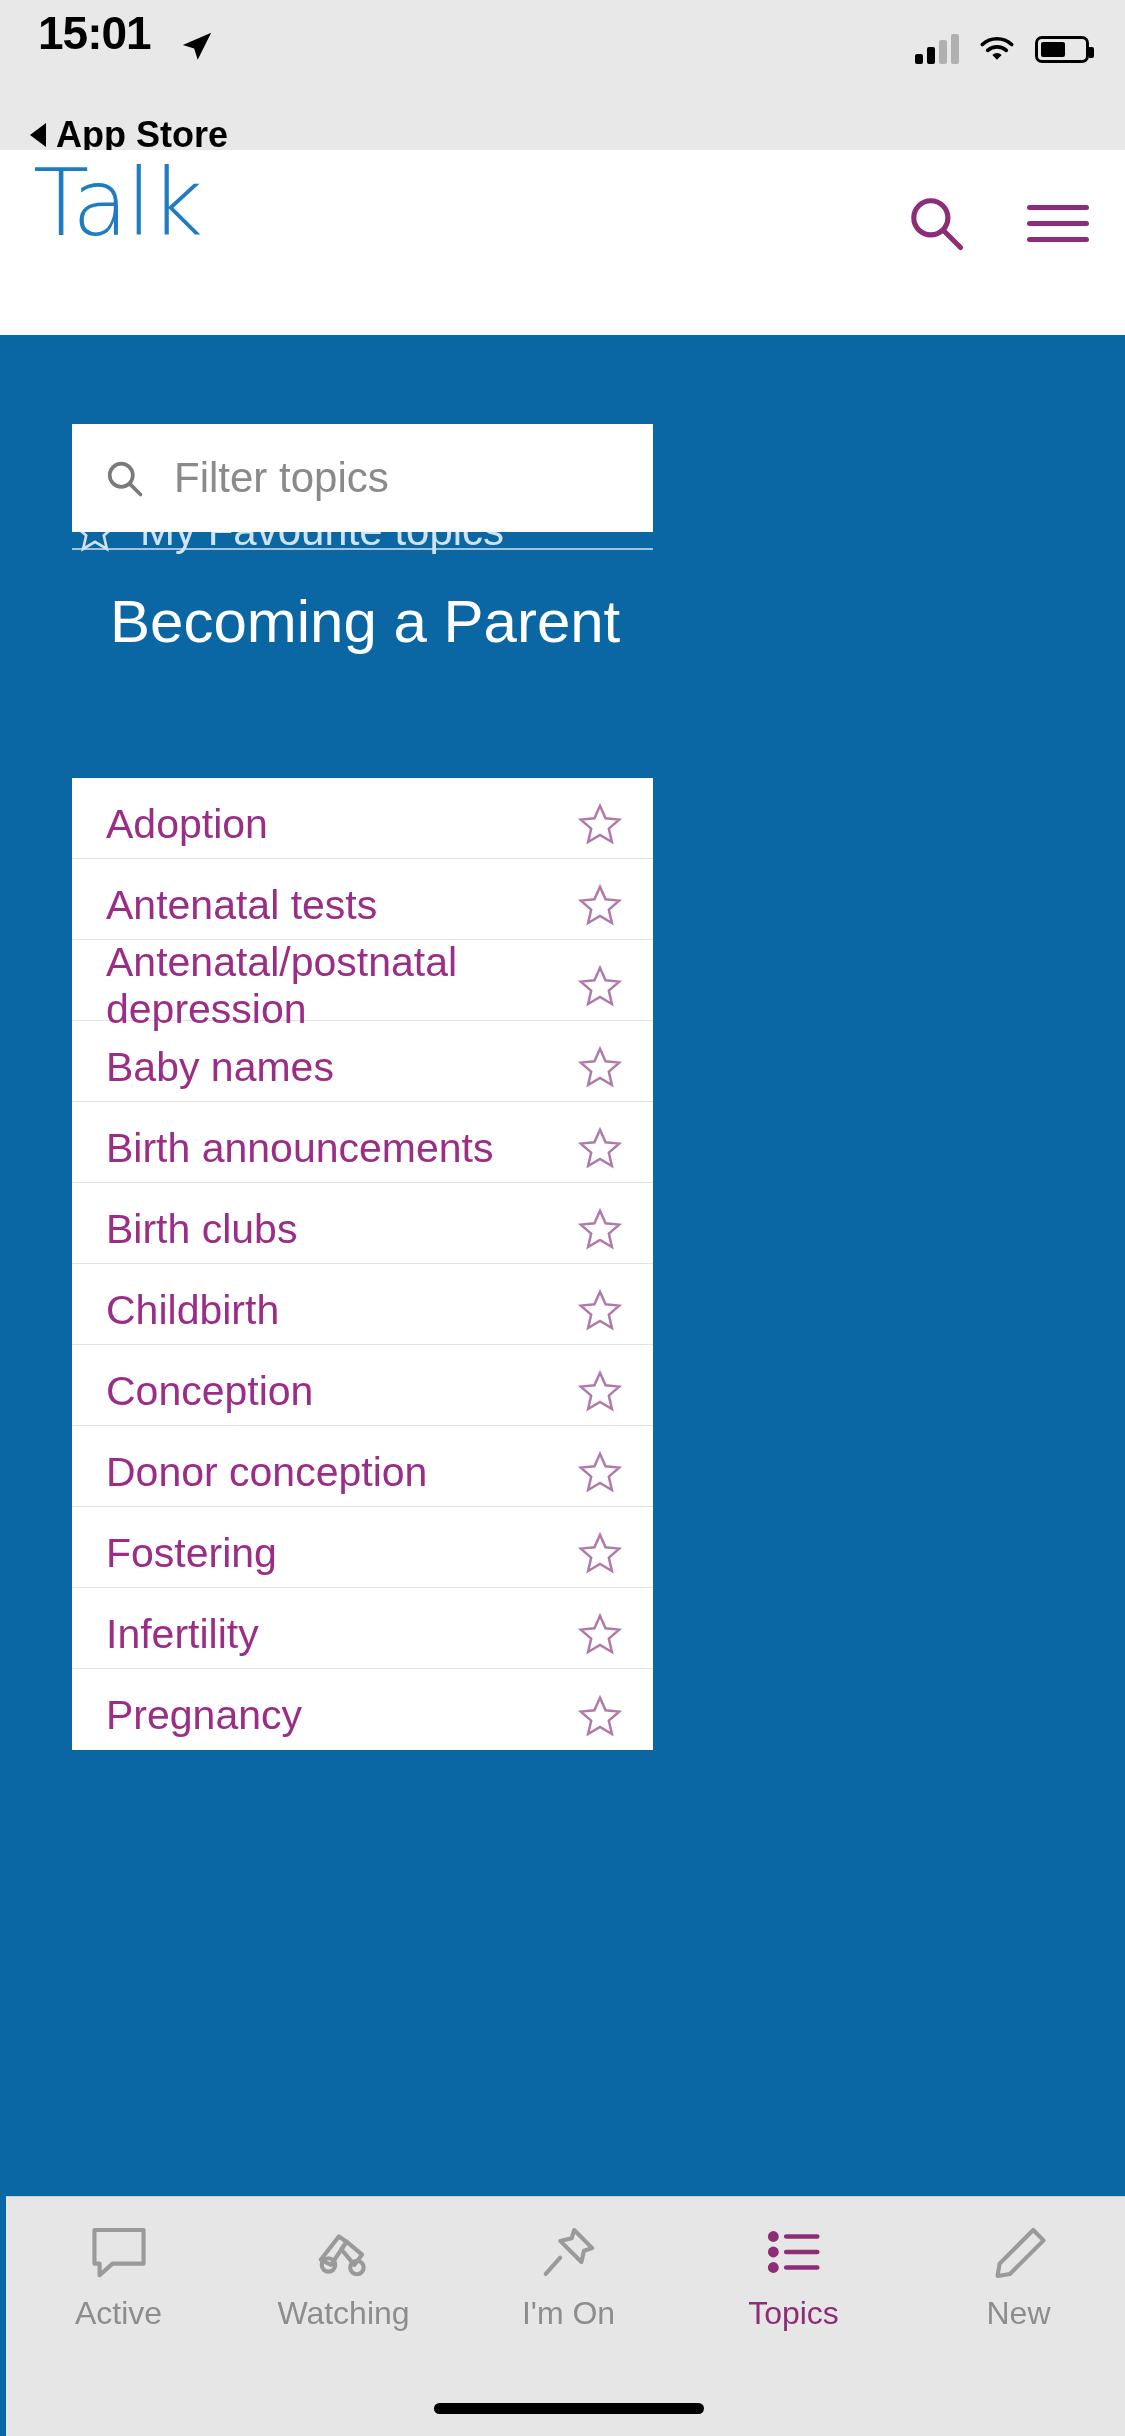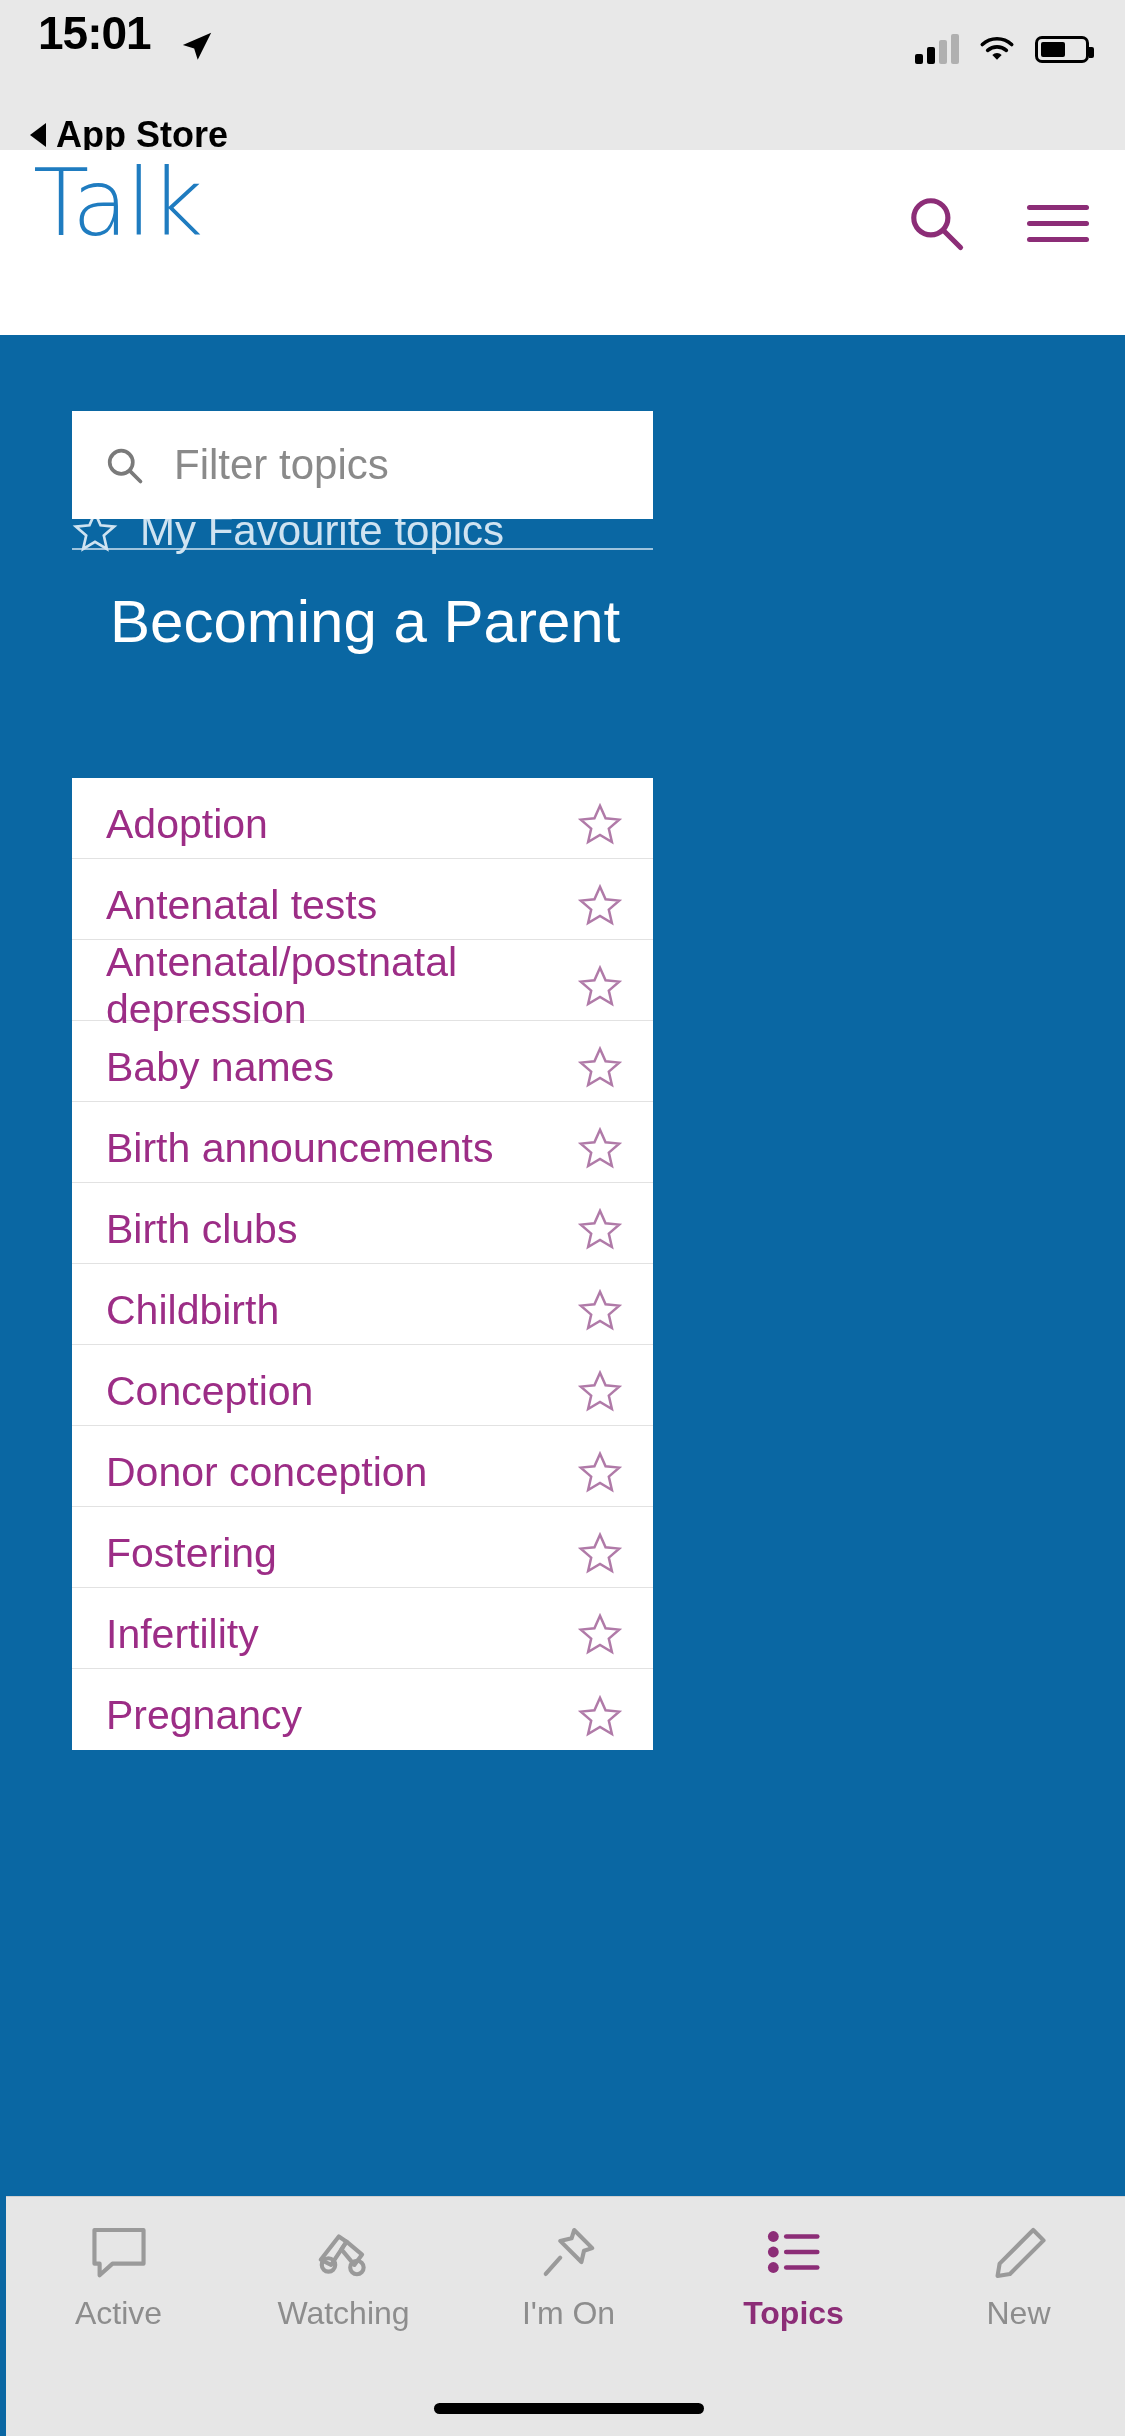--- a/index.html
+++ b/index.html
@@ -100,21 +100,21 @@
 
   
   .content {
     position:absolute;
     top:335px; left:0; right:0; bottom:240px;
     background:#0a67a3;
     overflow:hidden;
   }
   .searchbox {
     position:absolute;
-    left:72px; top:76px;
+    left:72px; top:89px;
     width:581px; height:108px;
     background:#fff;
     display:flex;
     align-items:center;
     padding-left:30px;
     z-index:5;
   }
   .searchbox .ph {
     font-size:42px;
     color:#8a8a8a;
@@ -185,21 +185,21 @@
     flex-direction:column;
     align-items:center;
     justify-content:flex-start;
     padding-top:24px;
     gap:12px;
   }
   .tab .tlabel {
     font-size:32px;
     color:#8d8d8d;
   }
-  .tab.active .tlabel { color:#8c2d77;font-weight:bold; }
+  .tab.active .tlabel { color:#8c2d77; }
   .tab .ticon { height:62px; display:flex; align-items:center; justify-content:center;}
   .home-ind {
     position:absolute;
     bottom:22px; left:50%;
     transform:translateX(-50%);
     width:270px; height:11px;
     background:#000; border-radius:6px;
   }
 </style>
 </head>

